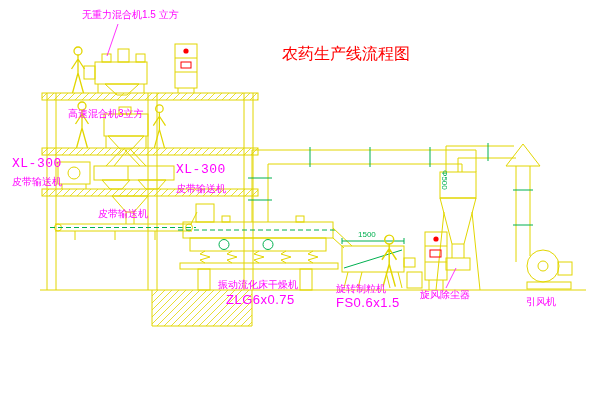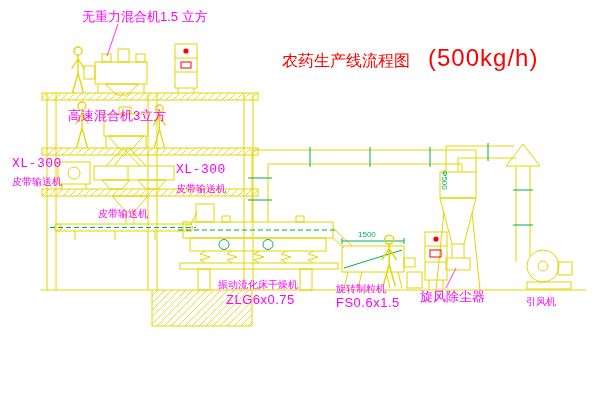--- a/index.html
+++ b/index.html
@@ -9,26 +9,26 @@
   
   .y{stroke:var(--line-yellow,#e2d600);fill:none;stroke-width:1;}
   .g{stroke:var(--line-green,#00b050);fill:none;stroke-width:1;}
   .gd{stroke:var(--line-green,#00b050);fill:none;stroke-width:1;stroke-dasharray:5 3;}
   .m{stroke:var(--label-magenta,#ff00ff);fill:none;stroke-width:.8;}
   .rf{fill:var(--title-red,#ff0000);stroke:none;}
   .rl{stroke:var(--title-red,#ff0000);fill:none;stroke-width:1;}
   .person{stroke-width:1.3;}
   
   .lbl{position:absolute;color:var(--label-magenta,#ff00ff);white-space:nowrap;line-height:1;}
-  .s9{font-size:13px;}
+  .s9{font-size:10px;}
   .s10{font-size:10px;}
   .s13{font-size:13px;letter-spacing:.5px;font-family:Liberation Mono, monospace;}
   .s15{font-size:13px;letter-spacing:.5px;}
   .ann{position:absolute;color:var(--line-green,#00b050);font-size:8px;white-space:nowrap;line-height:1;}
-  .title{position:absolute;left:282px;top:44px;display:flex;align-items:baseline;gap:18px;
+  .title{position:absolute;left:282px;top:44px;display:flex;align-items:baseline;gap:8px;
          color:var(--title-red,#ff0000);white-space:nowrap;}
   .title .main{font-size:16px;}
   .title .cap{font-size:24px;letter-spacing:1px;}
 </style>
 </head>
 <body>
 
 <div class="canvas">
 
   <svg width="600" height="403" viewBox="0 0 600 403">
@@ -234,21 +234,20 @@
     <use href="#person-shape" class="y person" transform="translate(378,234) scale(1.12)"></use>
 
     <g class="m">
       <path d="M118,24 L107,56"></path>
       <path d="M446,288 L456,268"></path>
     </g>
   </svg>
 
   <div class="title">
     <span class="main">农药生产线流程图</span>
-    <span class="cap">(500kg/h)</span>
   </div>
 
   <div class="lbl s9" style="left:82px;top:10px">无重力混合机1.5 立方</div>
   <div class="lbl s9" style="left:68px;top:109px">高速混合机3立方</div>
   <div class="lbl s13" style="left:12px;top:157px">XL-300</div>
   <div class="lbl s10" style="left:12px;top:177px">皮带输送机</div>
   <div class="lbl s13" style="left:176px;top:163px">XL-300</div>
   <div class="lbl s10" style="left:176px;top:184px">皮带输送机</div>
   <div class="lbl s10" style="left:98px;top:209px">皮带输送机</div>
   <div class="lbl s10" style="left:218px;top:280px">振动流化床干燥机</div>

